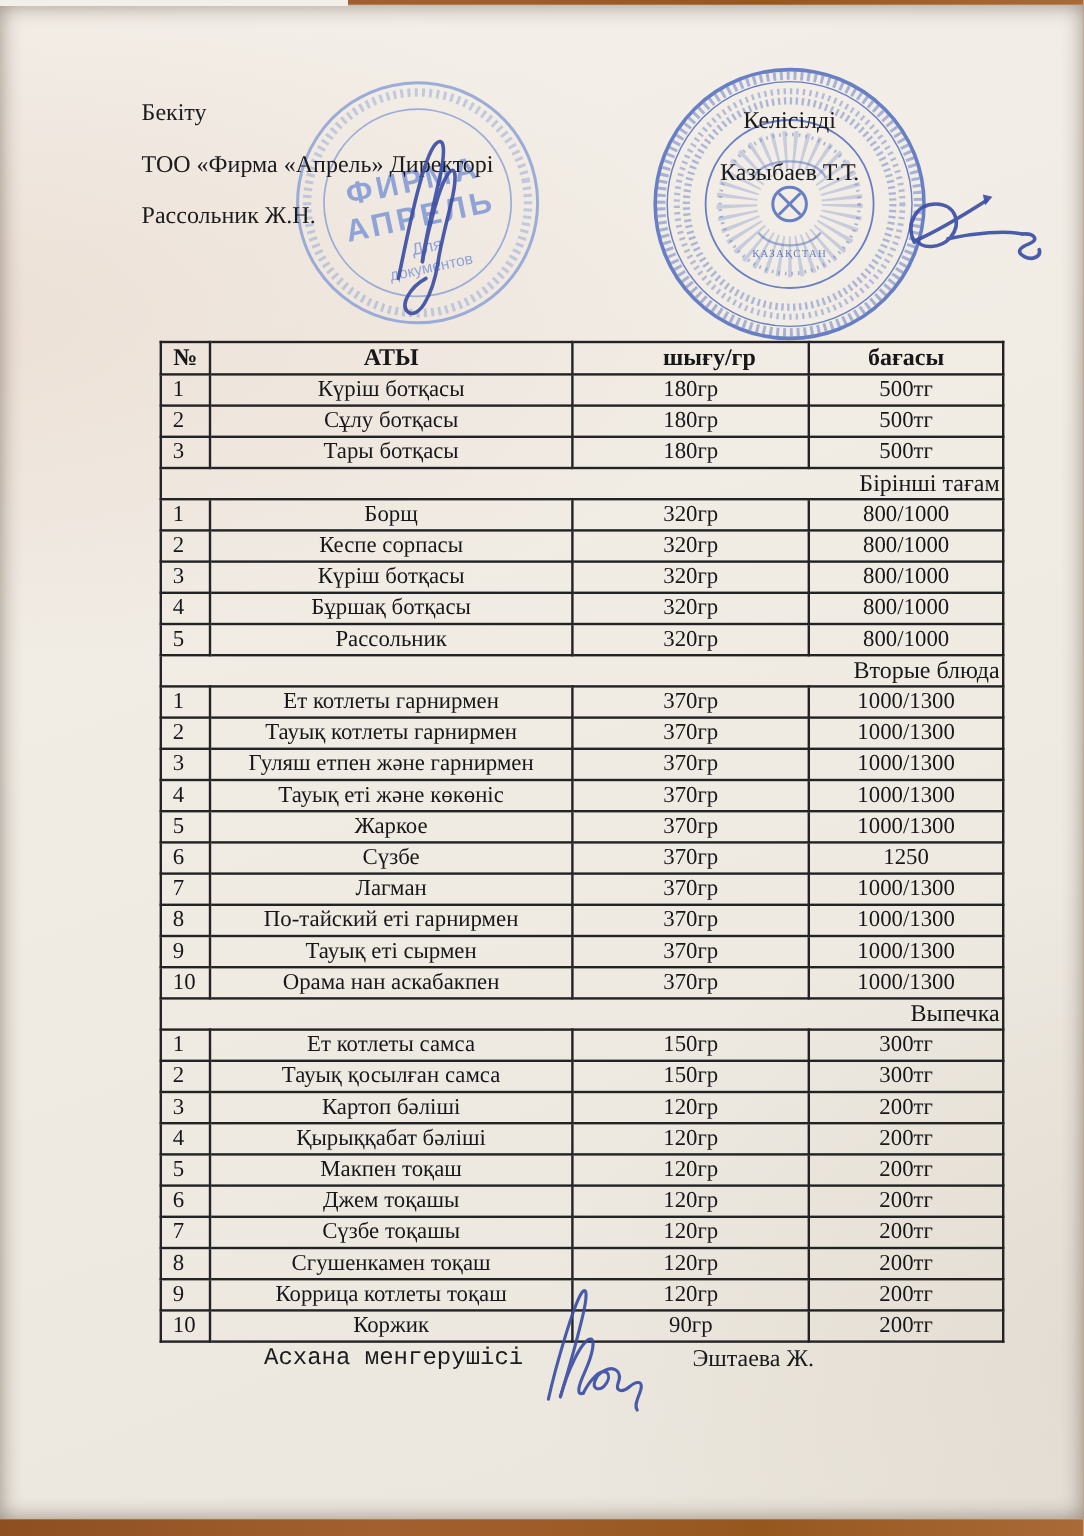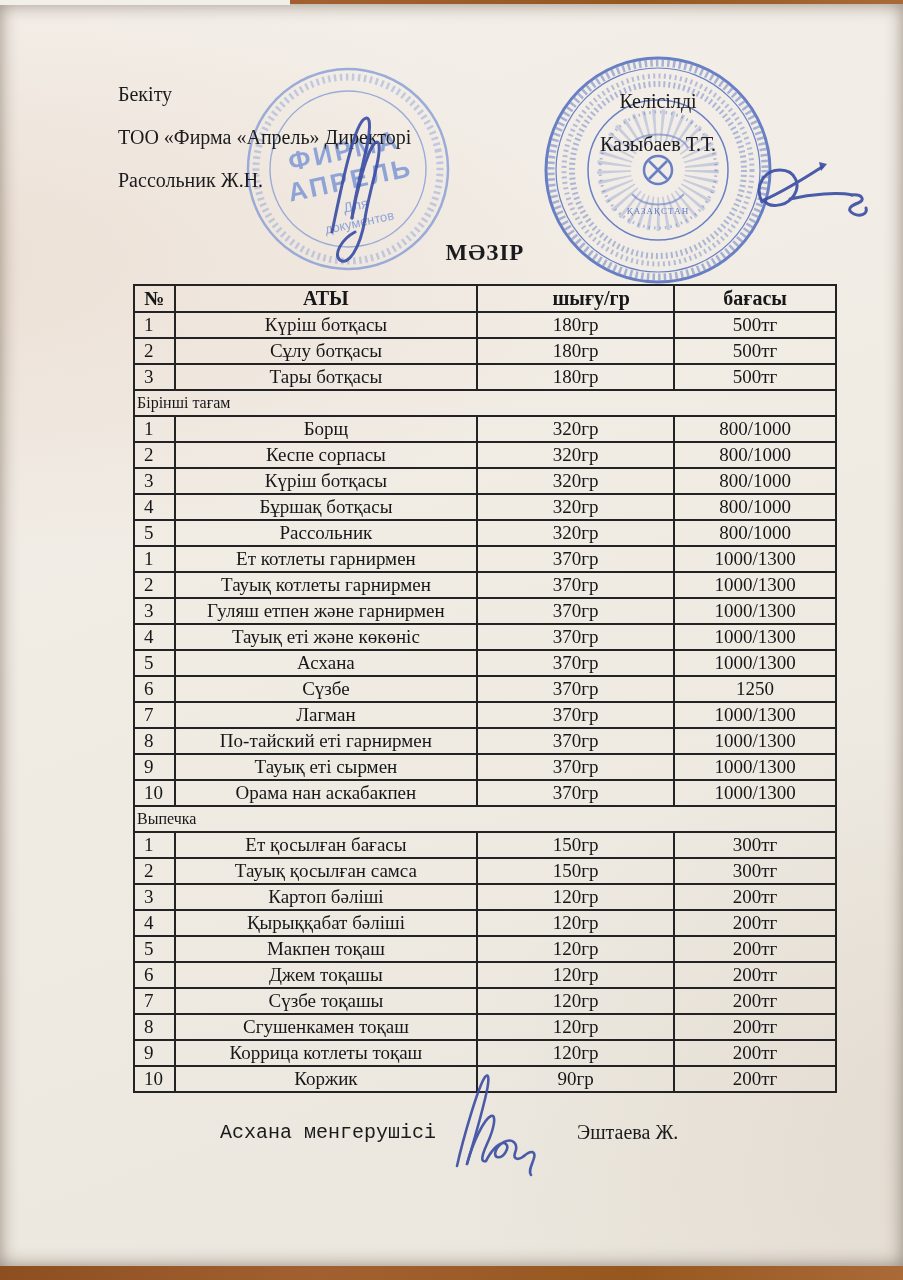--- a/index.html
+++ b/index.html
@@ -34,21 +34,21 @@
   th,td{
     border:2px solid #232326;height:24px;padding:0 2px;
     text-align:center;line-height:1.05;overflow:hidden;white-space:nowrap;
   }
   th{font-weight:bold;font-size:20px;height:25px;}
   th:nth-child(1){width:5.4%;}
   th:nth-child(2){width:45.6%;}
   th:nth-child(3){width:25%;padding-left:33px;}
   th:nth-child(4){width:24%;}
   td.num{text-align:left;padding-left:9px;}
-  td.section{font-size:16px;text-align:left;}
+  td.section{font-size:20px;text-align:right;}
   .footer-label,.footer-name{position:absolute;font-size:20px;white-space:nowrap;}
   .footer-label{left:220px;top:1117px;font-family:Liberation Mono, monospace;}
   .footer-name{left:577px;top:1117px;}
   .stamp{position:absolute;pointer-events:none;}
   #stamp-left{left:238px;top:55px;}
   #stamp-right{left:540px;top:48px;}
   #sig-left{left:300px;top:95px;}
   #sig-right{left:735px;top:145px;}
   #sig-footer{left:430px;top:1065px;}
 </style>
@@ -114,21 +114,20 @@
   <svg id="sig-right" class="stamp" width="145" height="80" viewBox="0 0 145 80">
     <g stroke="#3c4fa5" stroke-width="3" fill="none" stroke-linecap="round" opacity="0.92">
       <path d="M27,53 C19,37 29,21 45,21 C61,21 67,37 57,49 C49,58 33,59 29,51"></path>
       <path d="M29,51 C47,43 73,27 87,18"></path>
       <path d="M55,50 C77,45 103,43 117,46"></path>
       <path d="M117,46 C127,45 131,51 123,54 C115,57 111,61 119,65 C125,68 133,65 131,59"></path>
     </g>
     <polygon points="84,13 92,15 86,22" fill="#3c4fa5" opacity="0.92"></polygon>
   </svg>
 
-  <h1 class="title">МӘЗІР</h1>
 
   <table id="menu-table">
       <tbody>
         <tr>
           <th>№</th>
           <th>АТЫ</th>
           <th>шығу/гр</th>
           <th>бағасы</th>
         </tr>
         <tr>
@@ -176,20 +175,23 @@
           <td>320гр</td>
           <td>800/1000</td>
         </tr>
         <tr>
           <td class="num">5</td>
           <td>Рассольник</td>
           <td>320гр</td>
           <td>800/1000</td>
         </tr>
         <tr>
+          <td colspan="4" class="section">Вторые блюда</td>
+        </tr>
+        <tr>
           <td class="num">1</td>
           <td>Ет котлеты гарнирмен</td>
           <td>370гр</td>
           <td>1000/1300</td>
         </tr>
         <tr>
           <td class="num">2</td>
           <td>Тауық котлеты гарнирмен</td>
           <td>370гр</td>
           <td>1000/1300</td>
@@ -201,21 +203,21 @@
           <td>1000/1300</td>
         </tr>
         <tr>
           <td class="num">4</td>
           <td>Тауық еті және көкөніс</td>
           <td>370гр</td>
           <td>1000/1300</td>
         </tr>
         <tr>
           <td class="num">5</td>
-          <td>Асхана</td>
+          <td>Жаркое</td>
           <td>370гр</td>
           <td>1000/1300</td>
         </tr>
         <tr>
           <td class="num">6</td>
           <td>Сүзбе</td>
           <td>370гр</td>
           <td>1250</td>
         </tr>
         <tr>
@@ -240,21 +242,21 @@
           <td class="num">10</td>
           <td>Орама нан аскабакпен</td>
           <td>370гр</td>
           <td>1000/1300</td>
         </tr>
         <tr>
           <td colspan="4" class="section">Выпечка</td>
         </tr>
         <tr>
           <td class="num">1</td>
-          <td>Ет қосылған бағасы</td>
+          <td>Ет котлеты самса</td>
           <td>150гр</td>
           <td>300тг</td>
         </tr>
         <tr>
           <td class="num">2</td>
           <td>Тауық қосылған самса</td>
           <td>150гр</td>
           <td>300тг</td>
         </tr>
         <tr>

